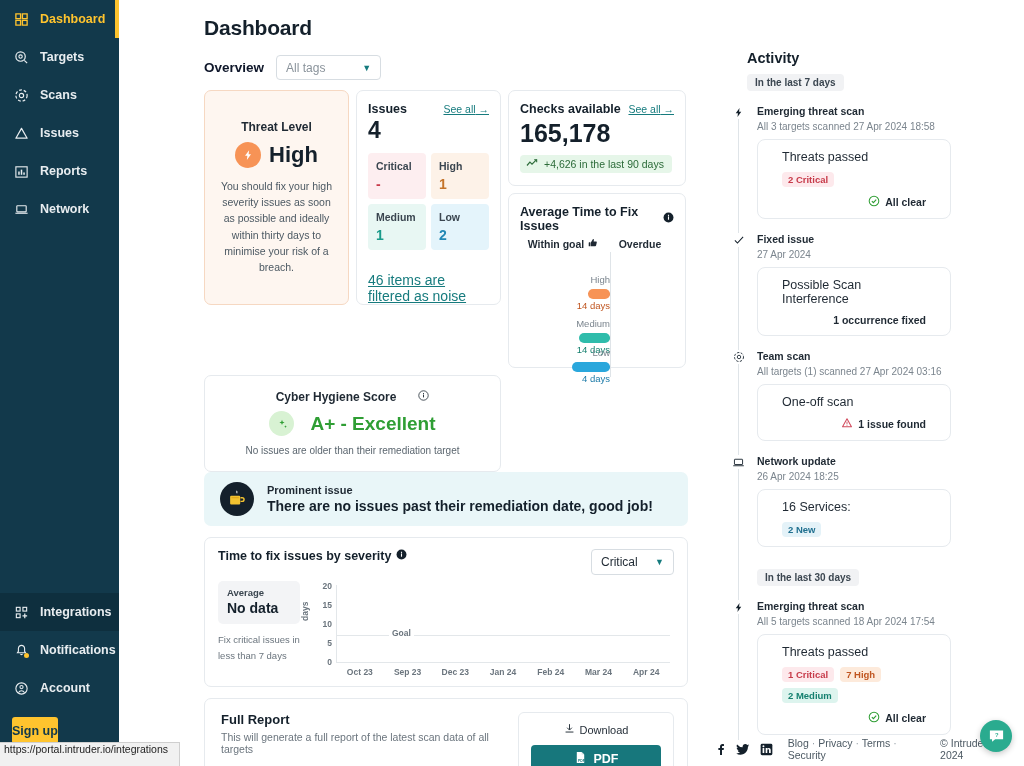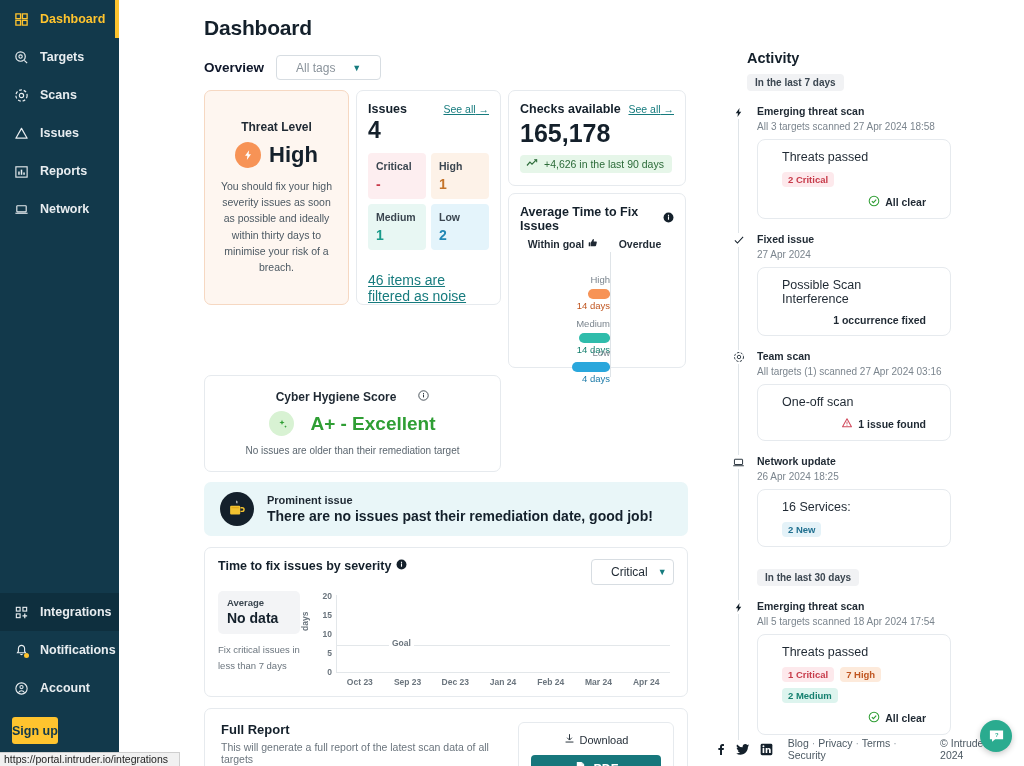--- a/index.html
+++ b/index.html
@@ -35,38 +35,38 @@
   .nav-spacer { flex: 1; }
   .nav-bottom { padding-bottom: 8px; }
   .bell-dot { position: absolute; width: 5px; height: 5px; border-radius: 50%; background: #ffc42e; left: 24px; top: 22px; }
   #signup-btn {
     margin: 10px 12px 14px 12px; height: 27px;
     background: #ffc42e; color: #12394b; border: none; border-radius: 3px;
     font-family: "Liberation Sans", sans-serif; font-weight: bold; font-size: 12.5px;
     cursor: pointer;
   }
   #statusbar {
-    position: absolute; left: 0; bottom: 0; height: 14px;
+    position: absolute; left: 0; bottom: 0; height: 24px;
     background: #f1f1f1; border: 1px solid #cfcfcf; border-left: none; border-bottom: none;
     font-size: 10.5px; color: #222; padding: 0 4px; line-height: 13px;
     white-space: nowrap; z-index: 60;
   }
 
   
   #main {
     position: absolute; left: 119px; top: 0; width: 595px; height: 766px;
     padding: 16px 0 0 85px; overflow: hidden;
   }
   #page-title { font-size: 21px; font-weight: bold; letter-spacing: -0.2px; color: #14202b; }
   #overview-row { display: flex; align-items: center; gap: 12px; margin-top: 15px; }
   #overview-label { font-size: 13.5px; font-weight: bold; color: #0f172a; }
   .select {
     border: 1px solid #d7dde2; border-radius: 4px; background: #fff;
     height: 25px; display: flex; align-items: center; justify-content: space-between;
-    padding: 0 19px; cursor: pointer; font-size: 12px; color: #8a939b;
+    padding: 0 9px; cursor: pointer; font-size: 12px; color: #8a939b;
   }
   .select .caret { color: #167b7e; font-size: 9px; margin-left: 10px; }
   #tags-select { width: 105px; }
 
   .card { background: #fff; border: 1px solid #e6eaee; border-radius: 7px; }
 
   #cards-row { display: flex; gap: 7px; margin-top: 10px; }
   #col-threat { width: 145px; }
   #col-issues { width: 145px; }
   #col-right { width: 178px; }
@@ -128,21 +128,21 @@
   
   #hygiene-card { margin-top: 7px; width: 297px; height: 97px; padding: 13px 10px; text-align: center; }
   #hygiene-title { font-size: 12px; font-weight: bold; color: #1f2933; display: inline-flex; align-items: center; gap: 22px; }
   #hygiene-row { display: flex; align-items: center; justify-content: center; gap: 16px; margin-top: 7px; }
   #hygiene-badge { width: 25px; height: 25px; border-radius: 50%; background: #d8f2d3; display: flex; align-items: center; justify-content: center; }
   #hygiene-grade { font-size: 19px; font-weight: bold; color: #2f9e34; }
   #hygiene-sub { font-size: 10px; color: #5b666f; margin-top: 9px; }
 
   
   #prominent {
-    margin-top: 10px; width: 484px; height: 54px; background: #e9f6f8; border-radius: 7px;
+    margin-top: 0; width: 484px; height: 54px; background: #e9f6f8; border-radius: 7px;
     display: flex; align-items: center; gap: 13px; padding: 0 16px;
   }
   #prominent-icon {
     width: 34px; height: 34px; border-radius: 50%; background: #14202b;
     display: flex; align-items: center; justify-content: center; flex: 0 0 34px;
   }
   #prominent-label { font-size: 11px; font-weight: bold; color: #1f2933; }
   #prominent-text { font-size: 14px; font-weight: bold; color: #14202b; margin-top: 2px; }
 
   

